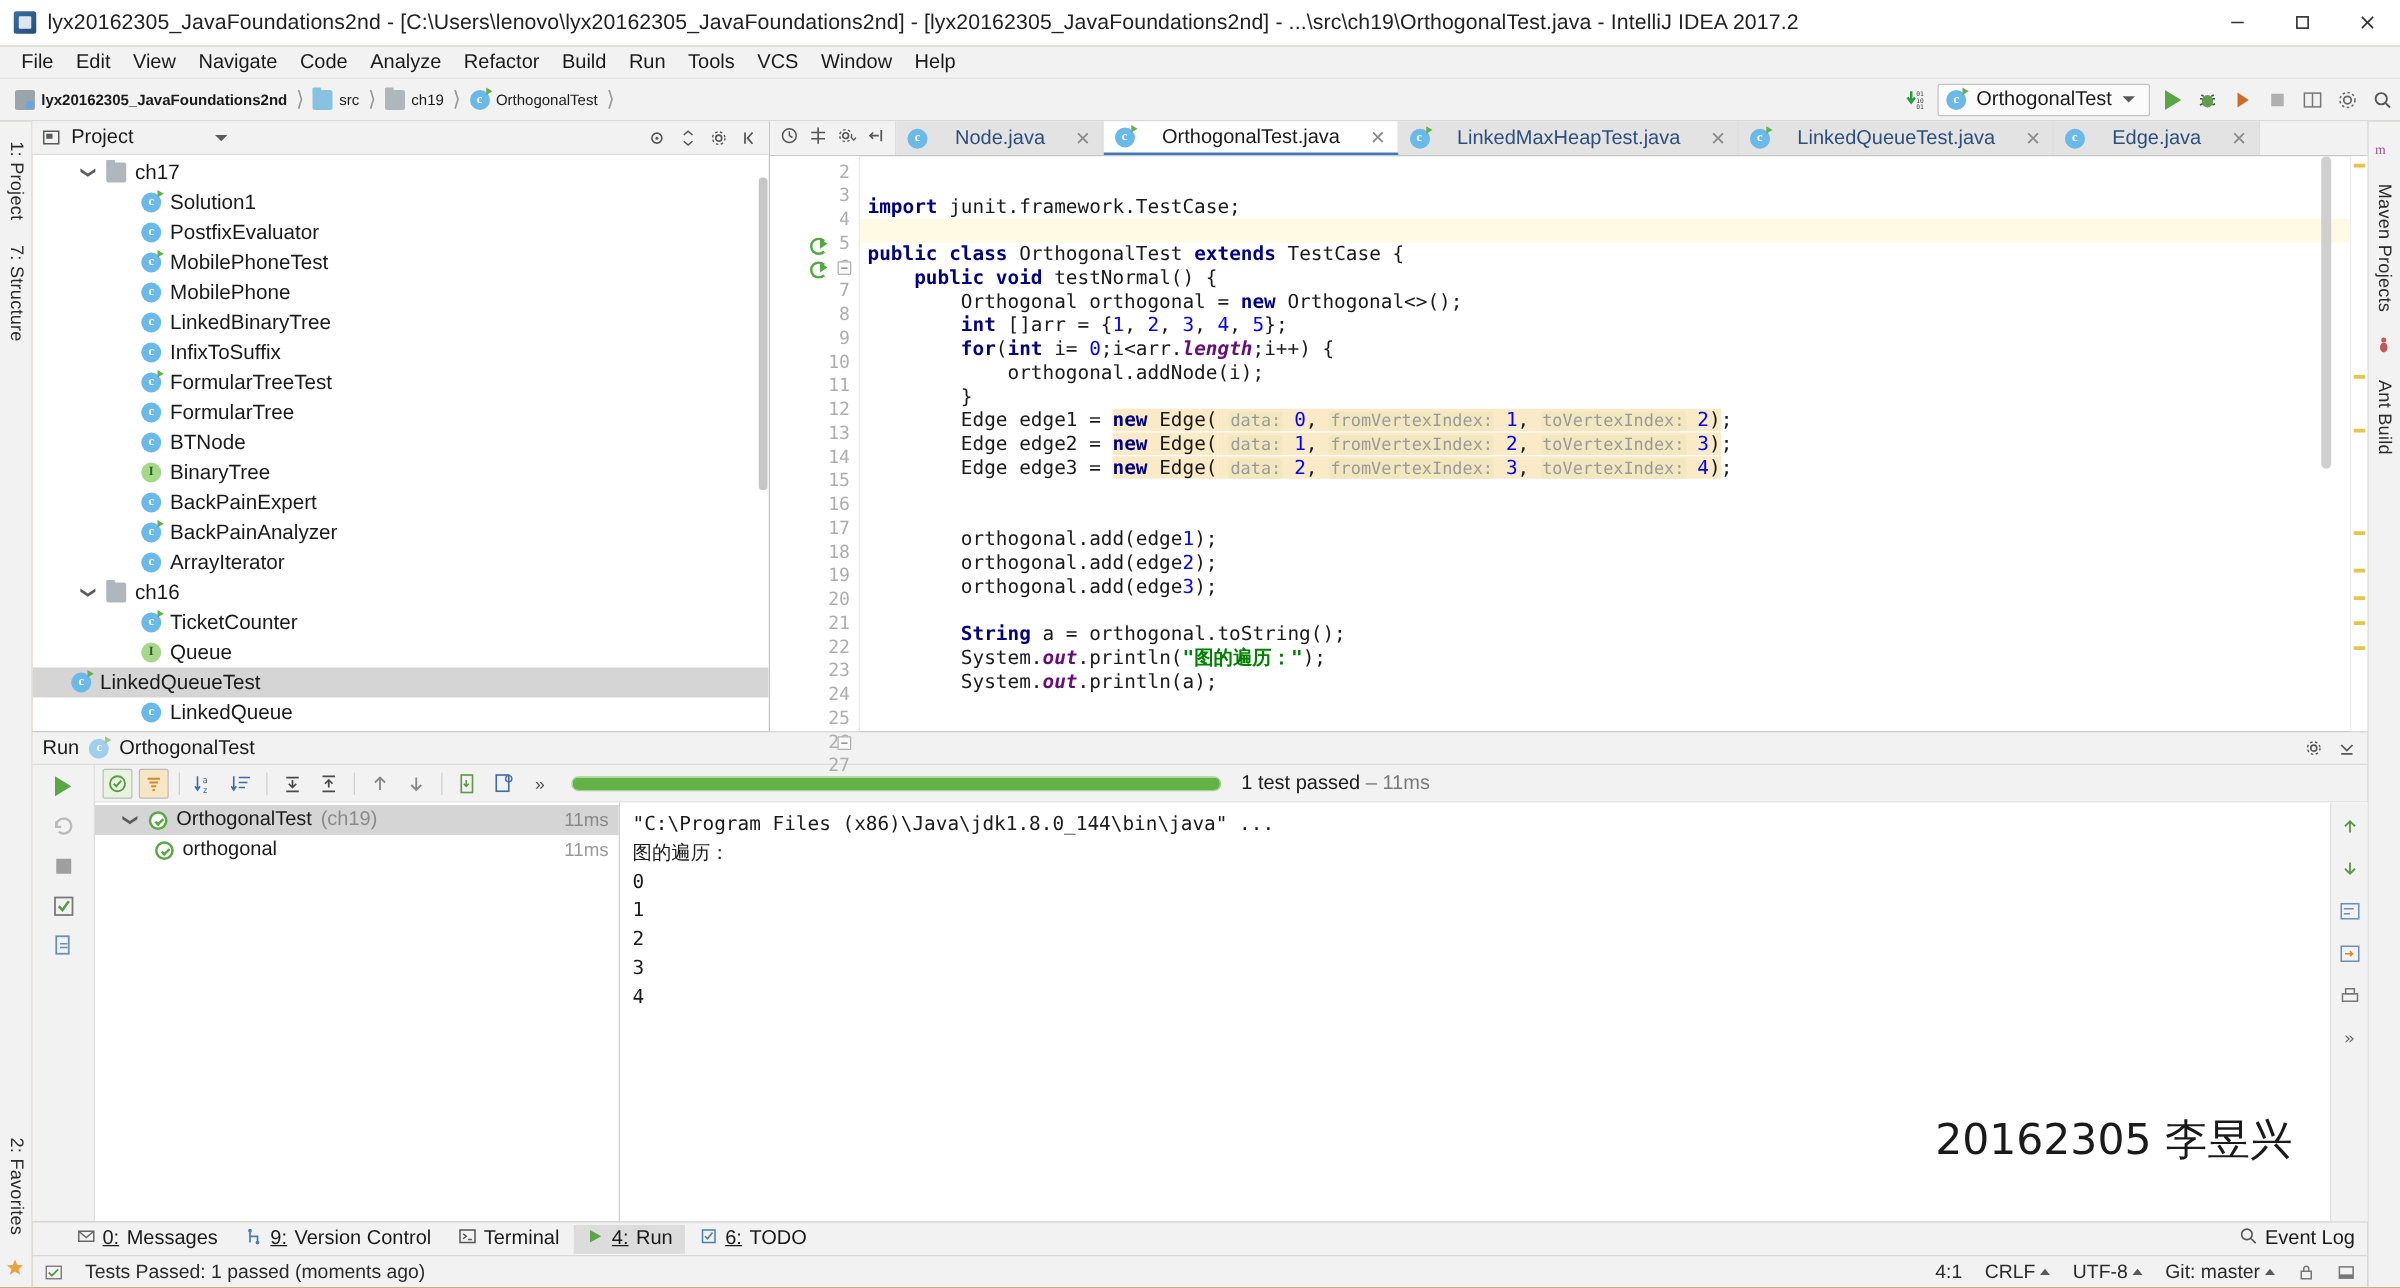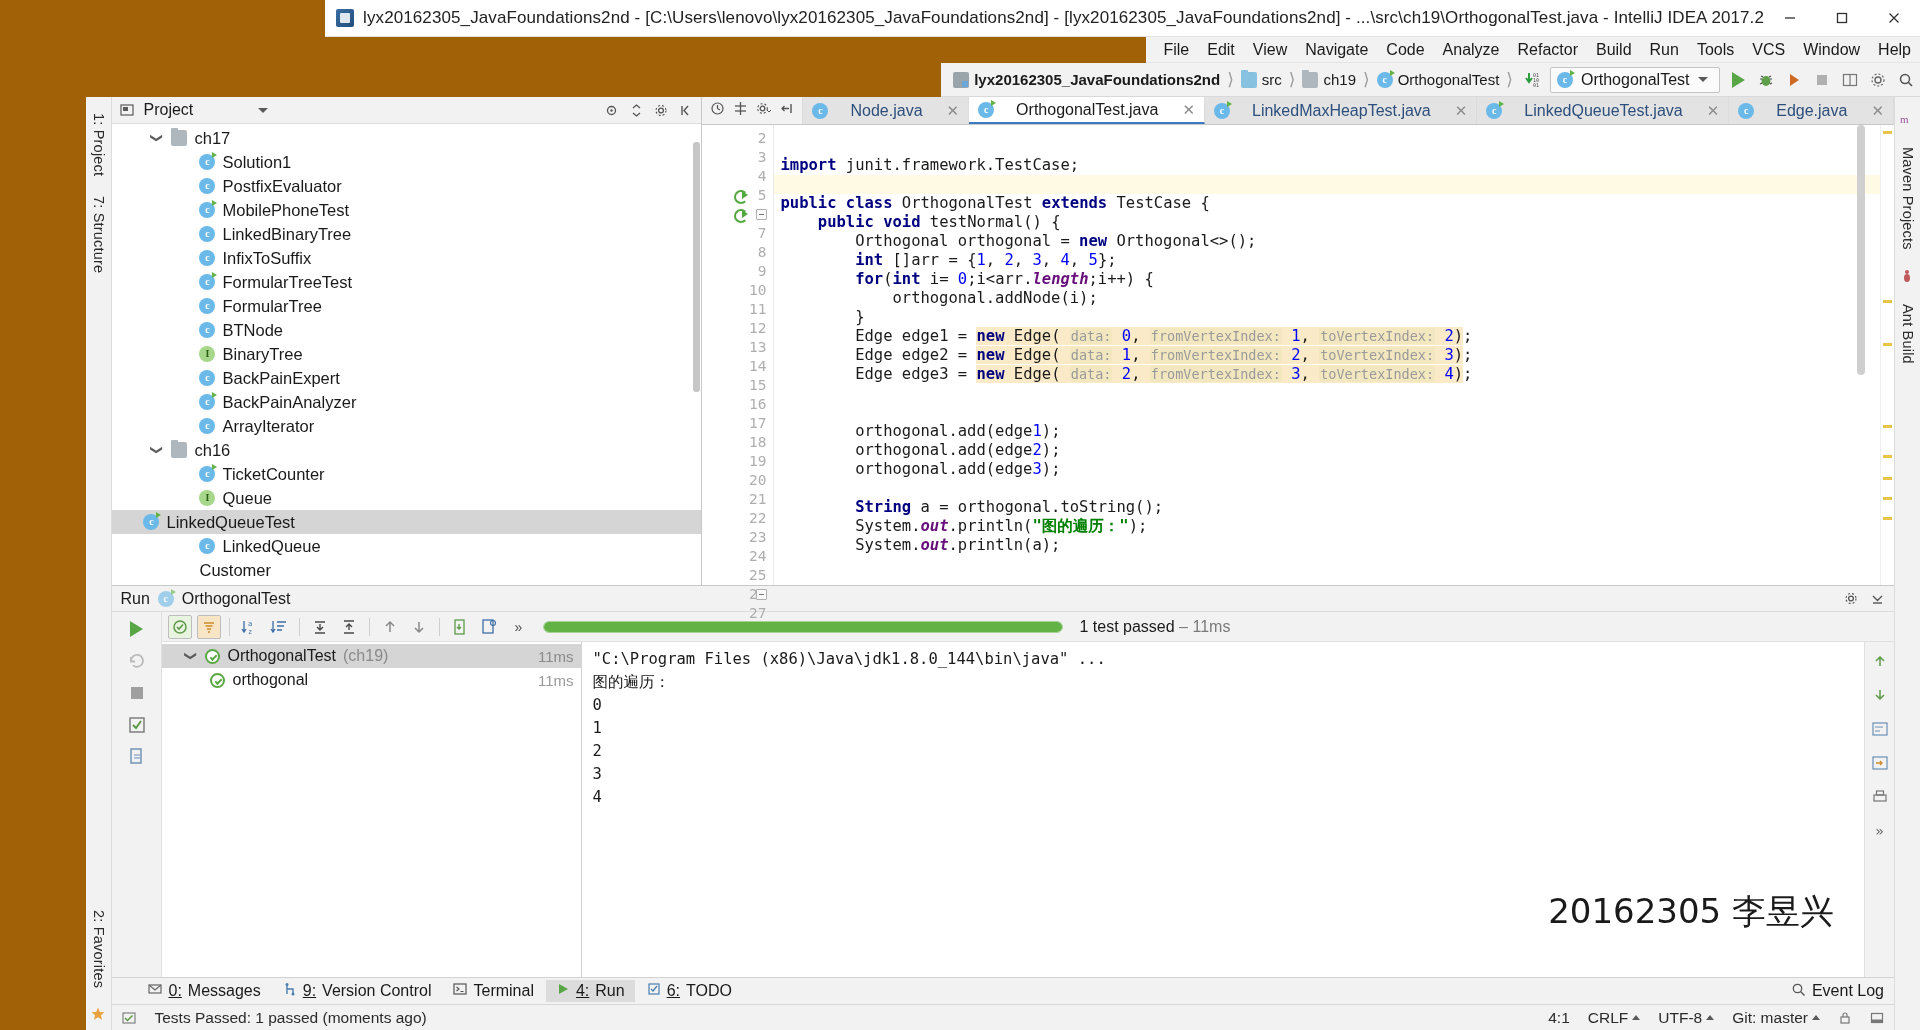--- a/index.html
+++ b/index.html
@@ -5,21 +5,21 @@
   * { box-sizing: border-box; margin: 0; padding: 0; }
   html, body {
     width: 1920px; height: 1030px;
     overflow: hidden;
     background: #f0f0f0;
     font-family: "Liberation Sans", sans-serif;
     font-size: 17px;
     color: #1a1a1a;
     -webkit-font-smoothing: antialiased;
   }
-  .app { width: 1920px; height: 1030px; display: flex; flex-direction: column; background:#a16207;align-items:flex-end; }
+  .app { width: 1920px; height: 1030px; display: flex; flex-direction: column; background:#a16207; }
 
   
   .titlebar {
     height: 37px; flex: none;
     background: #ffffff;
     display: flex; align-items: center;
     border-bottom: 1px solid #e2e2e2;
   }
   .tb-icon {
     width: 18px; height: 18px; margin: 0 9px 0 11px; flex: none;
@@ -47,21 +47,21 @@
   }
   .menu-item { padding: 2px 9px; color: #1a1a1a; white-space: nowrap; }
 
   
   .navbar {
     height: 34px; flex: none; background: #f2f2f2;
     display: flex; align-items: center; padding-left: 10px;
     border-bottom: 1px solid #d9d9d9;
   }
   .crumb { display: flex; align-items: center; gap: 5px; padding: 0 2px; white-space: nowrap; }
-  .crumb .lbl { font-size: 15px; }
+  .crumb .lbl { font-size: 12px; }
   .crumb.bold .lbl { font-weight: bold; color: #1a1a1a; }
   .crumb-sep { color: #9b9b9b; font-size: 17px; padding: 0 5px; }
   .ic {
     width: 16px; height: 16px; flex: none; display: inline-block;
     position: relative;
   }
   .ic.folder { background: #aeb7bd; border-radius: 2px; }
   .ic.folder::before {
     content: ""; position: absolute; left: 0; top: -2px; width: 7px; height: 4px;
     background: #aeb7bd; border-radius: 1px 1px 0 0;
@@ -487,20 +487,25 @@
               </div>
               <div class="trow" style="padding-left: 66px;">
                 <span class="twist"></span>
                 <span class="ic cls"></span>
                 <span>PostfixEvaluator</span>
               </div>
               <div class="trow" style="padding-left: 66px;">
                 <span class="twist"></span>
                 <span class="ic cls test"></span>
                 <span>MobilePhoneTest</span>
+              </div>
+              <div class="trow" style="padding-left: 66px;">
+                <span class="twist"></span>
+                <span class="ic cls"></span>
+                <span>MobilePhone</span>
               </div>
               <div class="trow" style="padding-left: 66px;">
                 <span class="twist"></span>
                 <span class="ic cls"></span>
                 <span>LinkedBinaryTree</span>
               </div>
               <div class="trow" style="padding-left: 66px;">
                 <span class="twist"></span>
                 <span class="ic cls"></span>
                 <span>InfixToSuffix</span>

